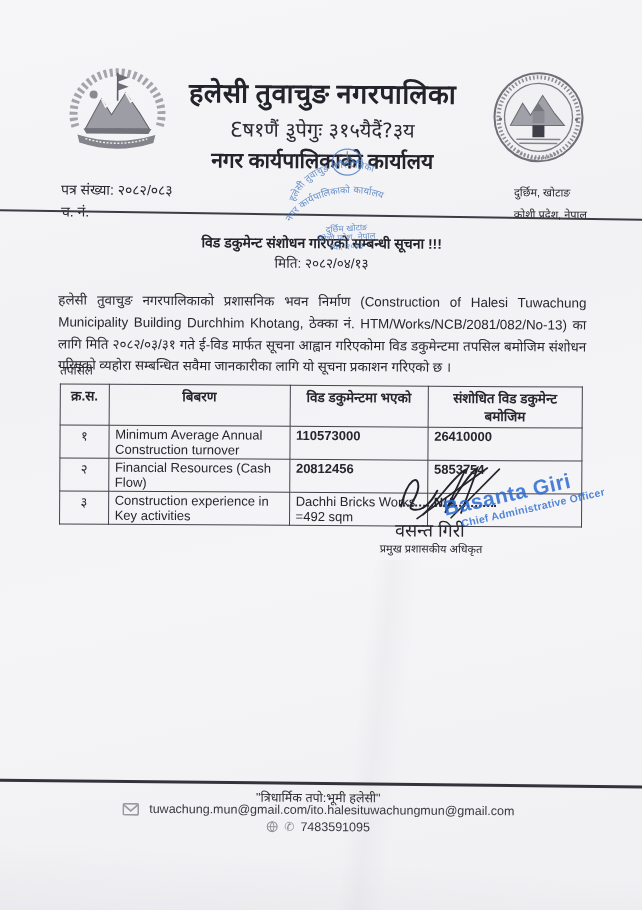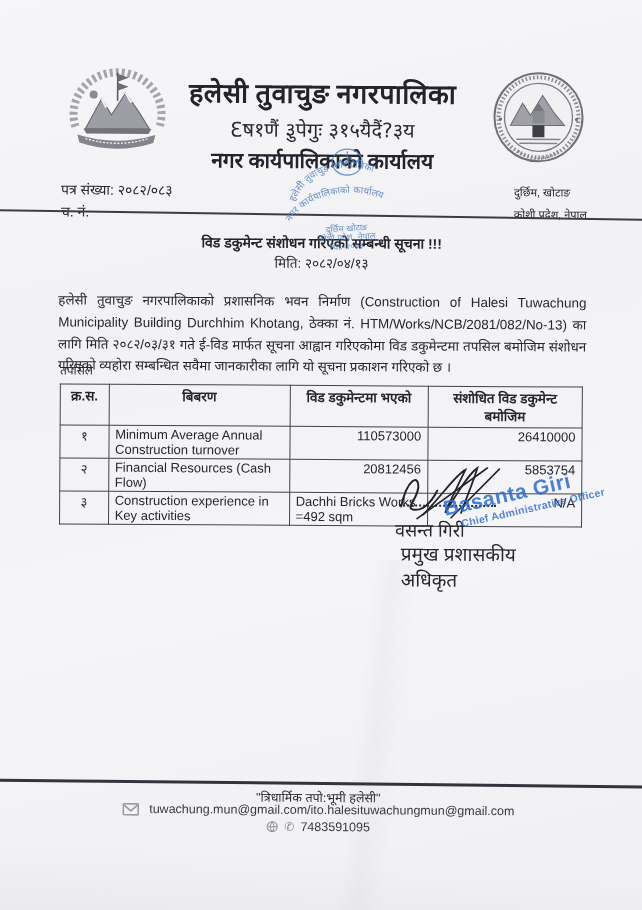--- a/index.html
+++ b/index.html
@@ -38,29 +38,29 @@
   .subdate{position:absolute;left:0;top:254px;width:642px;text-align:center;font-size:13.5px;}
 
   
   .para{position:absolute;left:58px;top:291px;width:528px;font-size:13.4px;line-height:21.8px;text-align:justify;color:#26262e;}
   .tapasil{position:absolute;left:60px;top:363px;font-size:12px;}
 
   
   table.bid{position:absolute;left:60px;top:385px;width:523px;border-collapse:collapse;font-size:13px;color:#26262e;}
   table.bid th,table.bid td{border:1.2px solid #43434c;padding:1px 6px;vertical-align:top;}
   table.bid th{font-size:13.5px;font-weight:600;text-align:center;padding:2px 4px;}
-  td.c{text-align:right;}
+  td.c{text-align:left;font-weight:bold;}
   td.sn{text-align:center;width:36px;}
   col.w1{width:42px}col.w2{width:184px}col.w3{width:140px}col.w4{width:157px}
 
   
   .sig-squiggle{position:absolute;left:388px;top:462px;width:148px;height:62px;z-index:6;}
   .sig-dotted{position:absolute;left:401px;top:504px;width:96px;border-bottom:2.2px dotted #2d2d36;}
   .sig-name{position:absolute;left:396px;top:517px;width:106px;text-align:left;font-size:18px;}
-  .sig-title{position:absolute;left:402px;top:540px;width:150px;font-size:19px;}
+  .sig-title{position:absolute;left:381px;top:540px;width:150px;font-size:11px;}
   .ostamp{position:absolute;left:446px;top:496px;width:185px;transform:rotate(-13deg);transform-origin:0 50%;z-index:7;color:#2a6bd2;}
   .ostamp .oname{font-size:21px;font-weight:bold;letter-spacing:.5px;opacity:.85;}
   .ostamp .otitle{font-size:10.5px;font-weight:bold;letter-spacing:.3px;margin-top:0px;margin-left:14px;opacity:.8;}
 
   
   .rule2{position:absolute;left:-4px;top:782px;width:650px;height:3px;background:#33333c;transform:rotate(.25deg);}
   .motto{position:absolute;left:0;top:789px;width:642px;text-align:center;font-size:12.5px;color:#2e2e36;}
   .email-row{position:absolute;left:0;top:803px;width:642px;display:flex;justify-content:center;align-items:center;gap:10px;font-size:12.5px;color:#38383f;}
   .web-row{position:absolute;left:0;top:820px;width:642px;display:flex;justify-content:center;align-items:center;gap:6px;font-size:12.5px;color:#38383f;}
   .icon{display:inline-block;line-height:0;}

